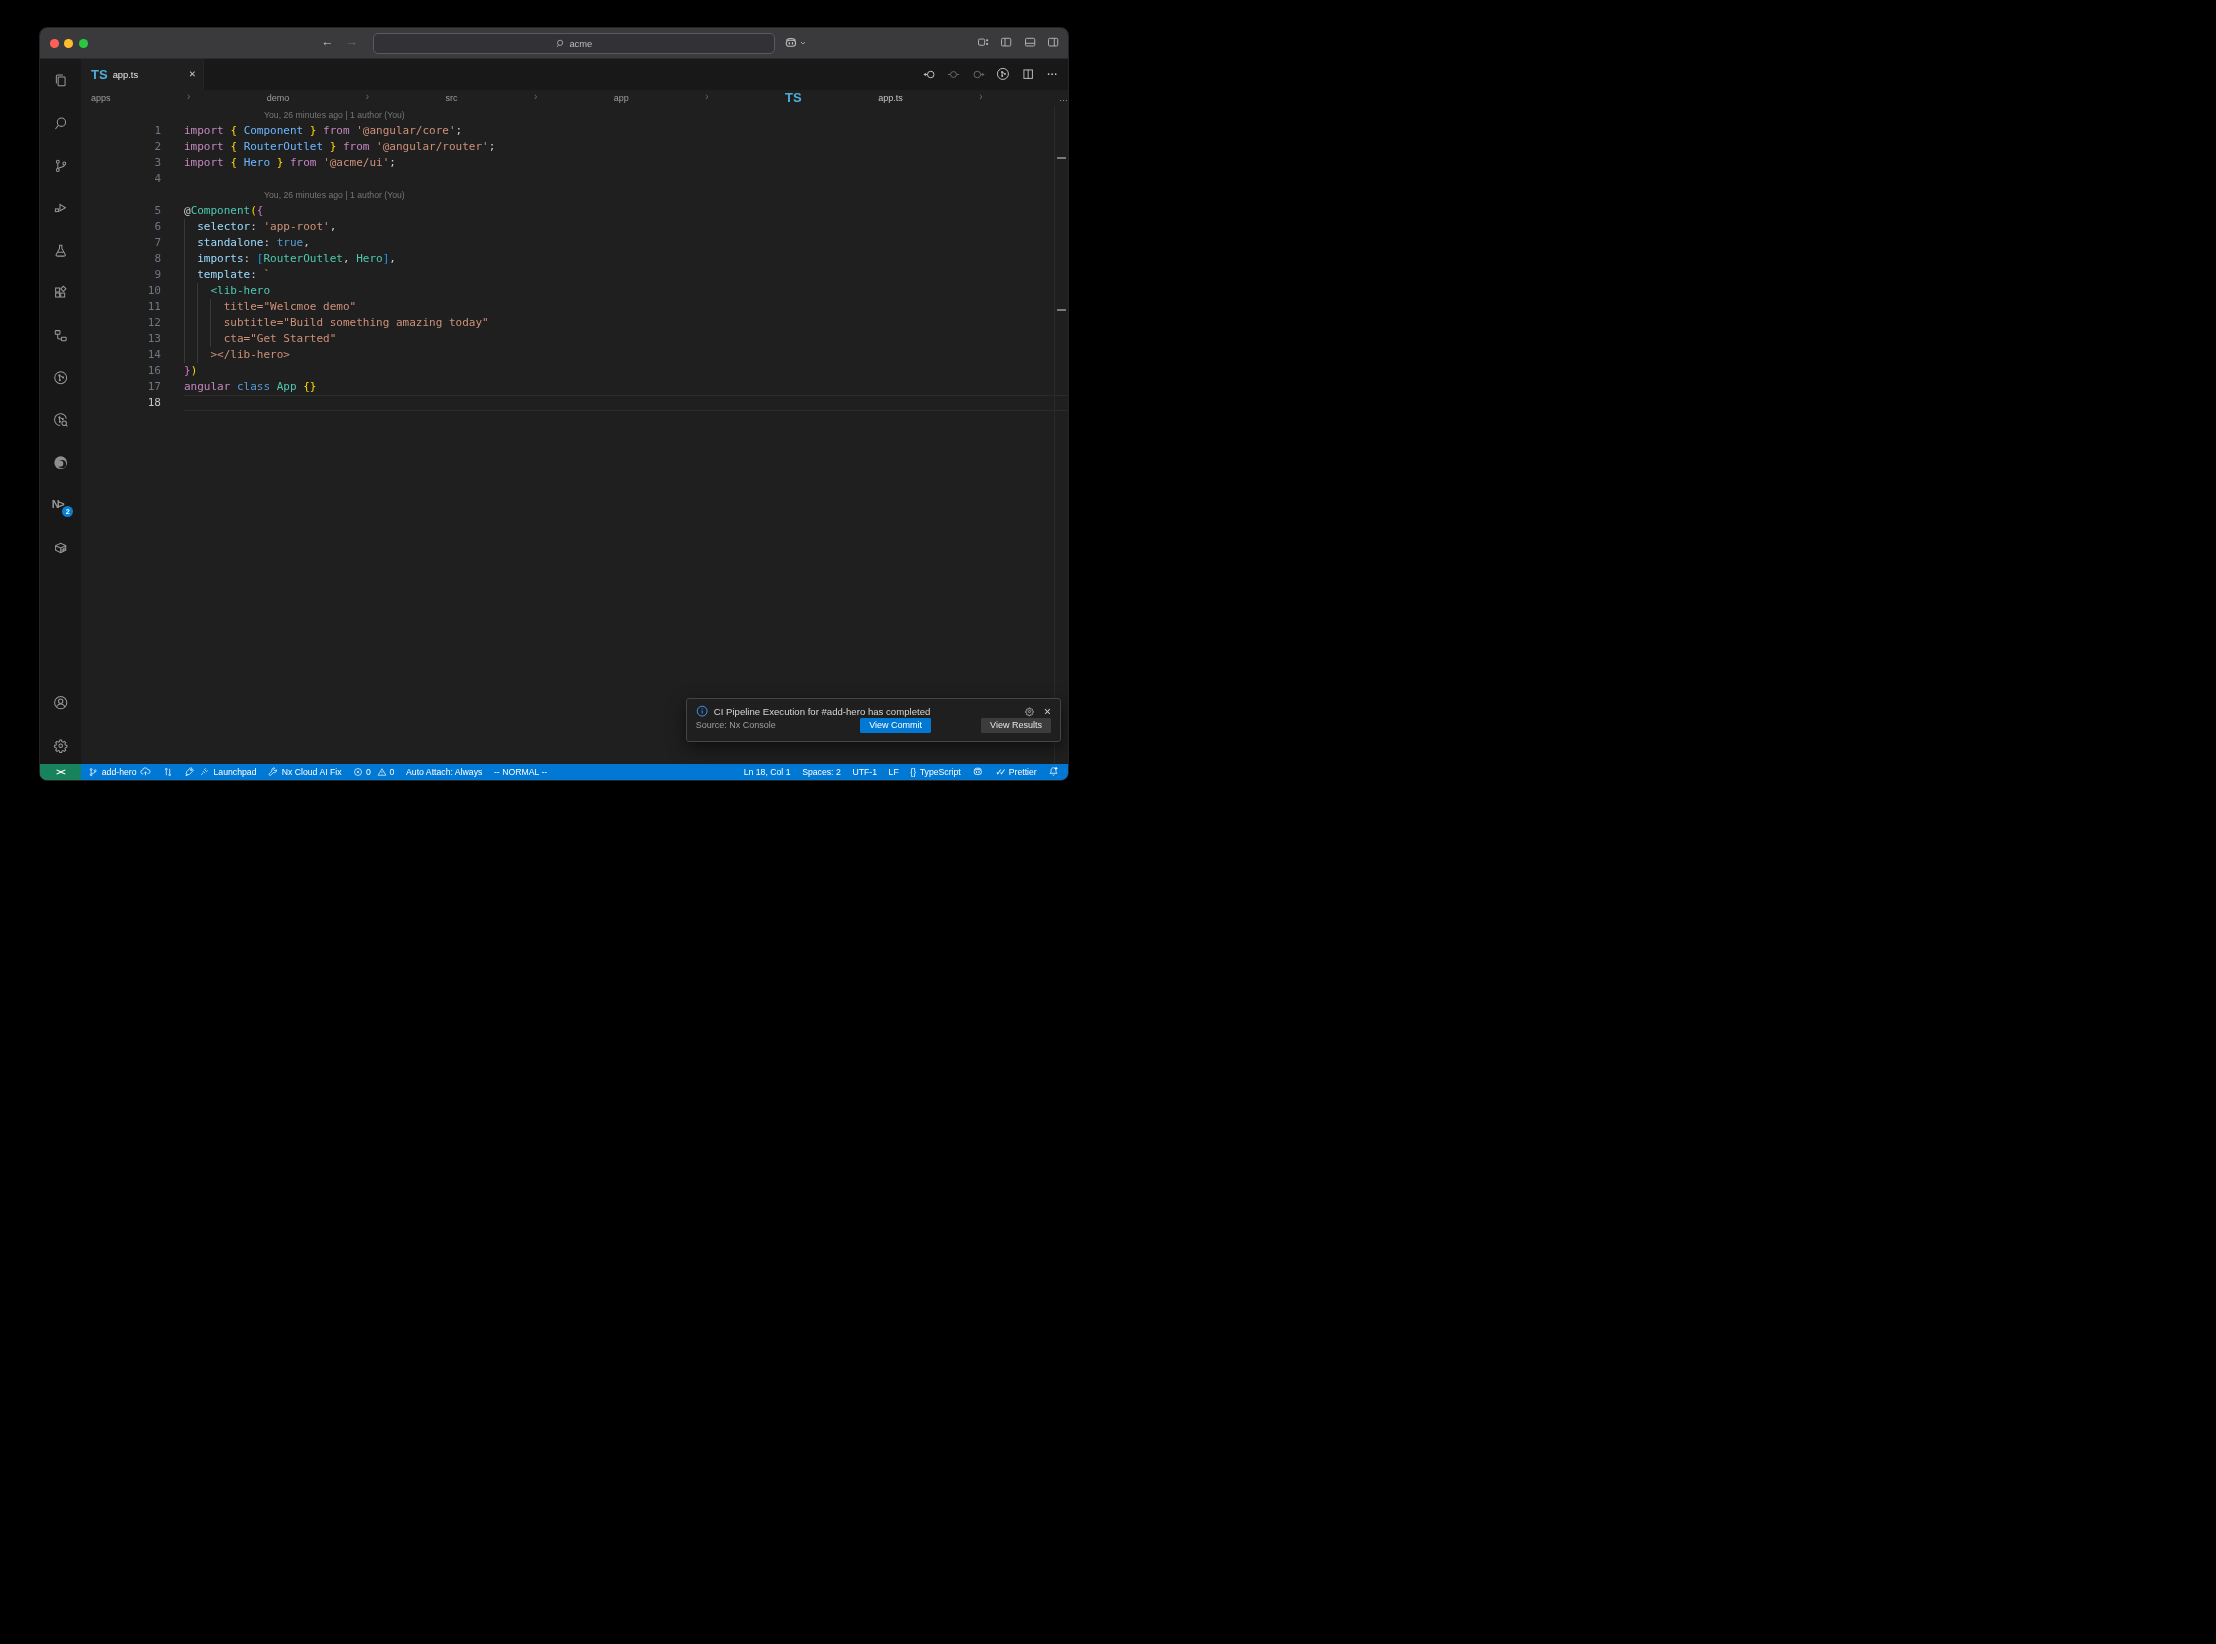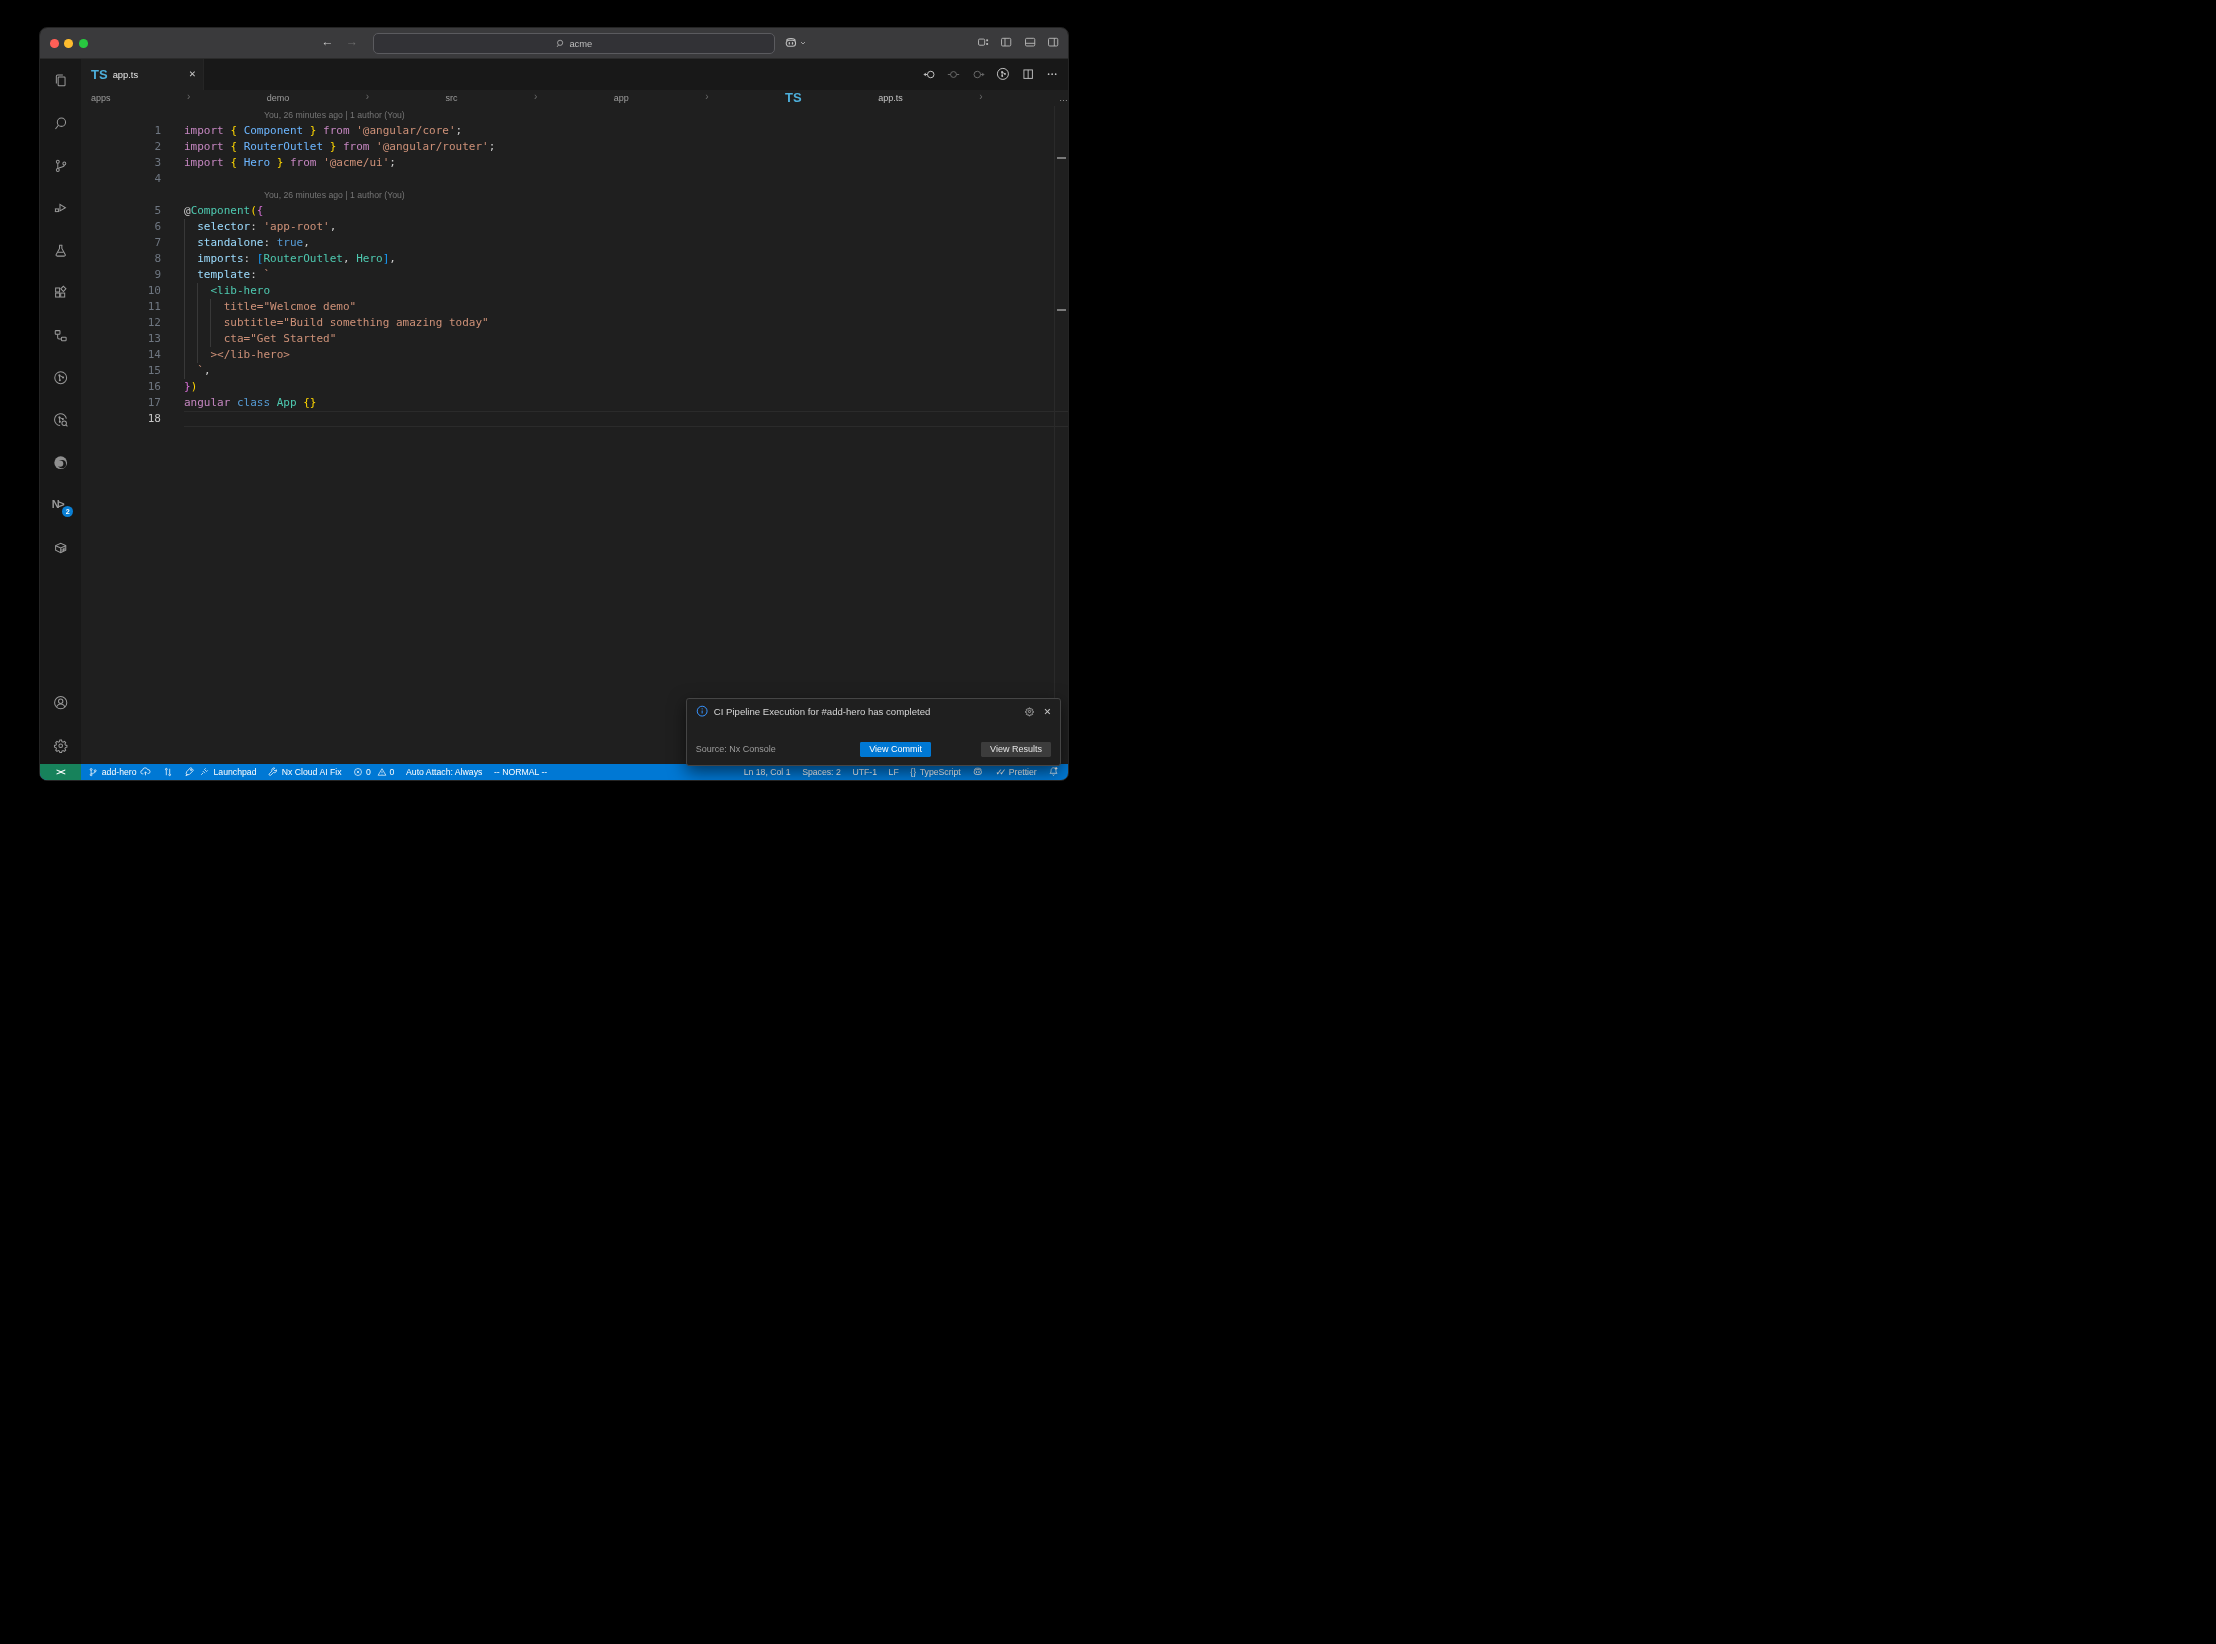--- a/index.html
+++ b/index.html
@@ -58,21 +58,21 @@
   .ruler .mark{position:absolute;left:2.2px;width:8.7px;height:2.2px;background:#7a7a7a;}
   
   .statusbar{height:16.6px;background:#0078d4;display:flex;align-items:center;color:#fff;
     font-size:8.7px;white-space:nowrap;}
   .remote{width:41px;height:16.6px;background:#17825b;display:flex;align-items:center;justify-content:center;
     font-weight:700;font-size:8.7px;letter-spacing:-0.7px;flex:none;}
   .sb-item{display:flex;align-items:center;gap:3.6px;margin-left:11.6px;}
   .sb-right{margin-left:auto;display:flex;align-items:center;padding-right:8.7px;}
   .dbl-check{letter-spacing:-3.6px;margin-right:2.2px;font-size:8.7px;}
   
-  .toast{position:absolute;left:646px;top:670px;width:375px;height:68px;background:#1f1f1f;
+  .toast{position:absolute;left:646px;top:670px;width:375px;height:44px;background:#1f1f1f;
     border:0.7px solid #454545;border-radius:2.9px;box-shadow:0 5.8px 17.4px rgba(0,0,0,.55);
     display:flex;flex-direction:column;justify-content:space-between;padding:6.5px 8.7px 7.2px 8.7px;
     box-sizing:border-box;z-index:5;text-align:right;}
   .toast-row1{display:flex;align-items:center;gap:5.8px;color:#d6d6d6;font-size:9.6px;}
   .toast-row1 .sp{flex:1;}
   .toast-row2{display:flex;align-items:center;color:#9d9d9d;font-size:9px;}
   .toast-btns{margin-left:auto;display:flex;gap:7.2px;}
   .btn{font-size:9px;padding:2.9px 9.4px;border-radius:1.4px;color:#fff;margin-left:42px;}
   .btn.primary{background:#0078d4;}
   .btn.secondary{background:#3c3c3c;color:#e4e4e4;}
@@ -353,24 +353,20 @@
             </div>
             <div class="row">
               <div class="num">13</div>
               <div class="codetext"><span class="guide" style="left: 0ch;"></span><span class="guide" style="left: 2ch;"></span><span class="guide" style="left: 4ch;"></span><span class="s-pl">      </span><span class="s-str">cta="Get Started"</span></div>
             </div>
             <div class="row">
               <div class="num">14</div>
               <div class="codetext"><span class="guide" style="left: 0ch;"></span><span class="guide" style="left: 2ch;"></span><span class="s-pl">    </span><span class="s-str">&gt;&lt;/lib-hero&gt;</span></div>
             </div>
             <div class="row">
-              <div class="num">15</div>
-              <div class="codetext"><span class="guide" style="left: 0ch;"></span><span class="s-pl">  </span><span class="s-str">`</span><span class="s-pl">,</span></div>
-            </div>
-            <div class="row">
               <div class="num">16</div>
               <div class="codetext"><span class="s-m">}</span><span class="s-y">)</span></div>
             </div>
             <div class="row">
               <div class="num">17</div>
               <div class="codetext"><span class="s-kw">angular</span><span class="s-pl"> </span><span class="s-blue">class</span><span class="s-pl"> </span><span class="s-teal">App</span><span class="s-pl"> </span><span class="s-y">{}</span></div>
             </div>
             <div class="row current">
               <div class="num">18</div>
               <div class="codetext"></div>

